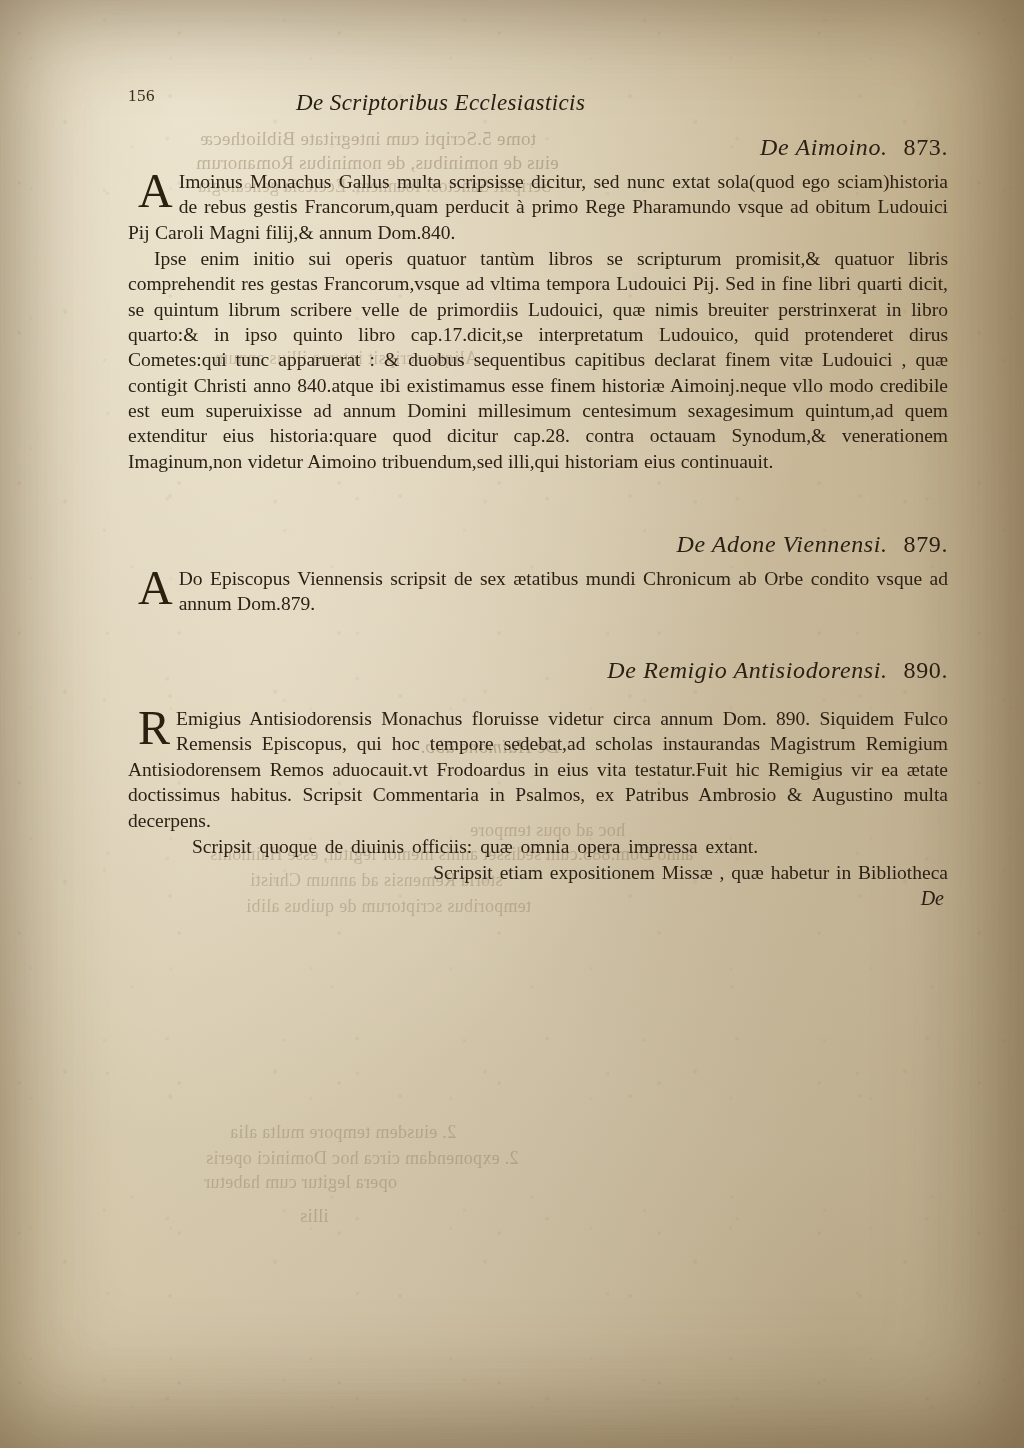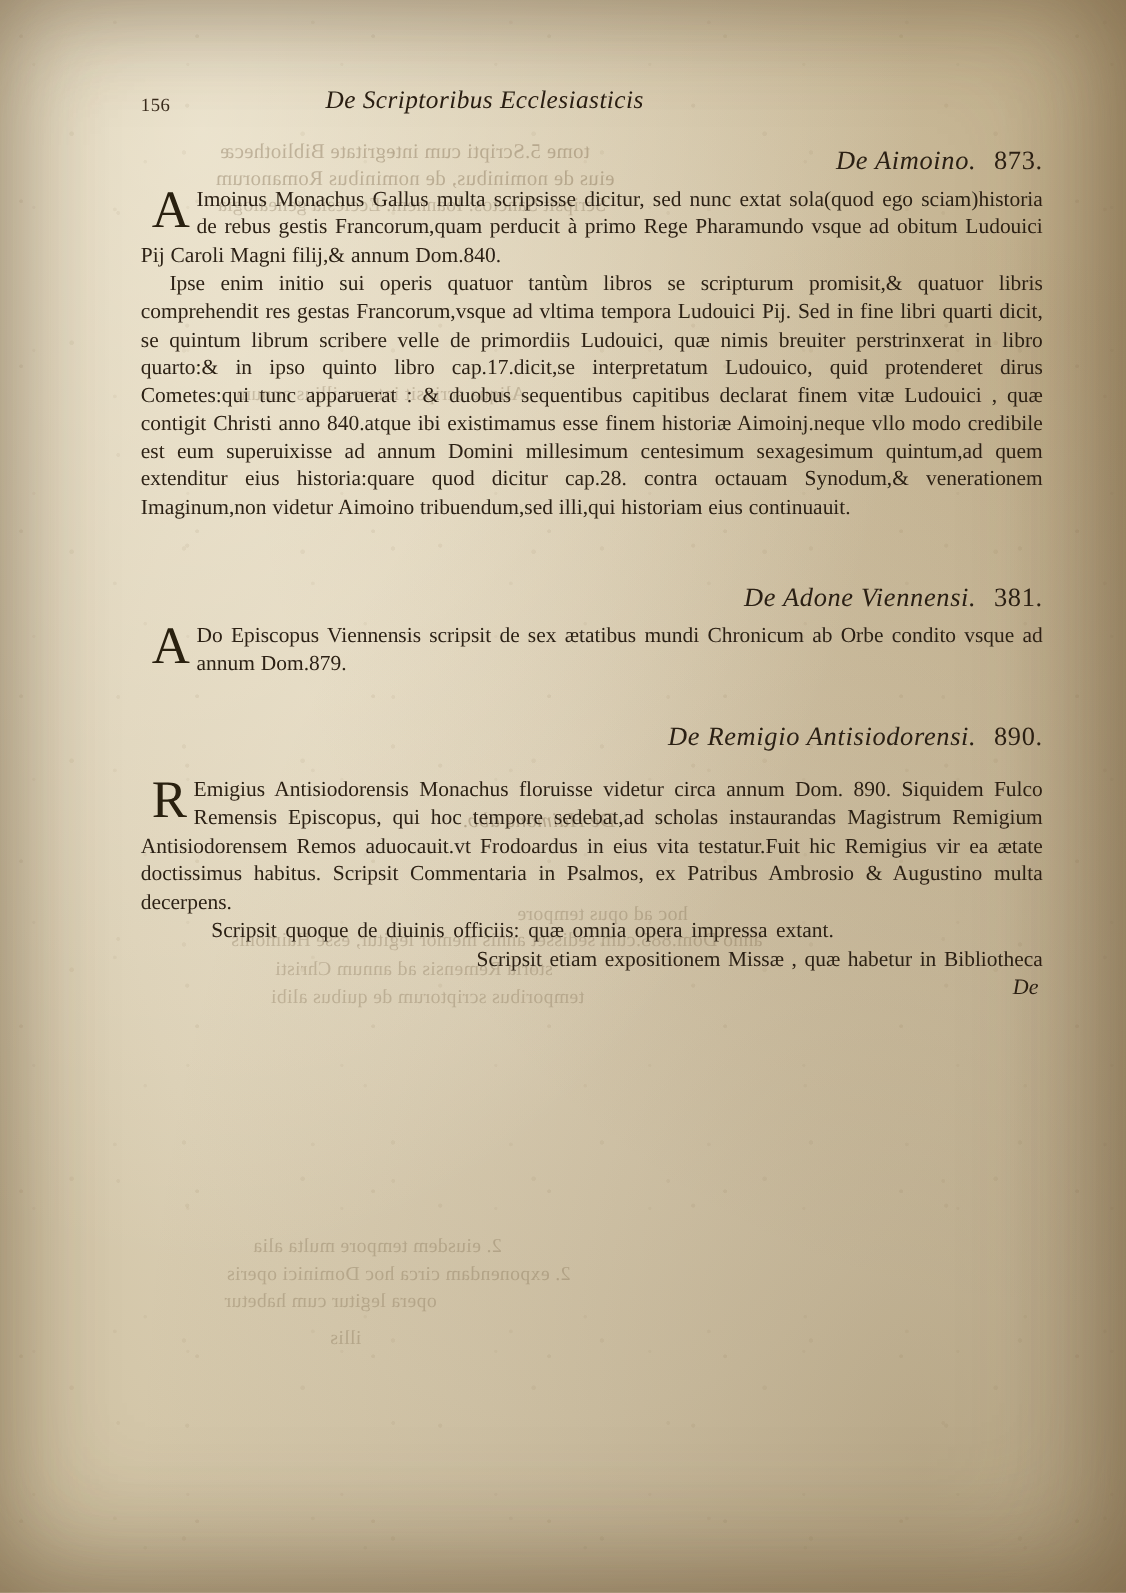--- a/index.html
+++ b/index.html
@@ -72,21 +72,21 @@
     position: absolute;
     left: 0;
     top: 8px;
     font-size: 17px;
     letter-spacing: 0.5px;
     color: #3a2c1c;
   }
   .head-title {
     position: absolute;
     left: 168px;
-    top: 0;
+    top: 12px;
     font-size: 23px;
     font-style: italic;
     letter-spacing: 0.4px;
     color: #2b2014;
   }
 
   .section-head {
     text-align: right;
     font-size: 24px;
     font-style: italic;
@@ -191,21 +191,21 @@
     </div>
 
     <p class="body dropcap"><span class="dc">A</span><span>Imoinus Monachus Gallus multa scripsisse dicitur, sed nunc extat sola(quod ego sciam)historia de rebus gestis Francorum,quam perducit à primo Rege Pharamundo vsque ad obitum Ludouici Pij Caroli Magni filij,&amp; annum Dom.840.</span></p>
 
 
     <p class="body indent"><span>Ipse enim initio sui operis quatuor tantùm libros se scripturum promisit,&amp; quatuor libris comprehendit res gestas Francorum,vsque ad vltima tempora Ludouici Pij. Sed in fine libri quarti dicit, se quintum librum scribere velle de primordiis Ludouici, quæ nimis breuiter perstrinxerat in libro quarto:&amp; in ipso quinto libro cap.17.dicit,se interpretatum Ludouico, quid protenderet dirus Cometes:qui tunc apparuerat : &amp; duobus sequentibus capitibus declarat finem vitæ Ludouici , quæ contigit Christi anno 840.atque ibi existimamus esse finem historiæ Aimoinj.neque vllo modo credibile est eum superuixisse ad annum Domini millesimum centesimum sexagesimum quintum,ad quem extenditur eius historia:quare quod dicitur cap.28. contra octauam Synodum,&amp; venerationem Imaginum,non videtur Aimoino tribuendum,sed illi,qui historiam eius continuauit.</span></p>
 
     <div class="spacer-lg"></div>
 
     <div class="section-head">
-      <span>De Adone Viennensi.</span><span class="yr">381.</span>
+      <span>De Adone Viennensi.</span><span class="yr">879.</span>
     </div>
 
     <p class="body dropcap"><span class="dc">A</span><span>Do Episcopus Viennensis scripsit de sex ætatibus mundi Chronicum ab Orbe condito vsque ad annum Dom.879.</span></p>
 
     <div class="spacer-sm"></div>
 
     <div class="section-head tight">
       <span>De Remigio Antisiodorensi.</span><span class="yr">890.</span>
     </div>
 

